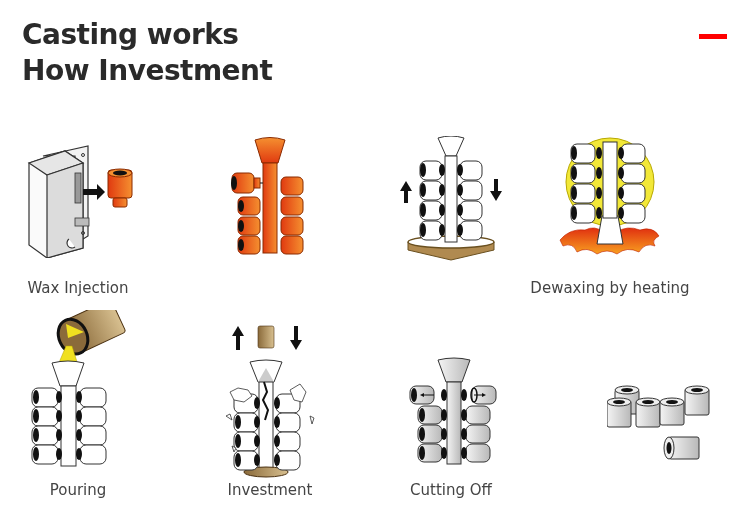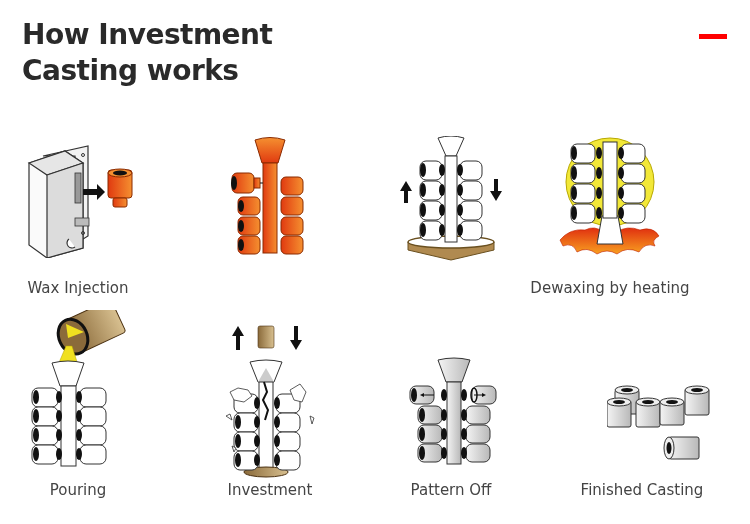--- a/index.html
+++ b/index.html
@@ -8,22 +8,22 @@
   .title div { white-space:nowrap; }
   .red-bar { position:absolute; left:699px; top:34px; width:28px; height:5px; background:#ff0000; }
   .step { position:absolute; width:180px; text-align:center; }
   .step .label { font-family:"DejaVu Sans", sans-serif; font-size:15px; color:#444444; white-space:nowrap; position:absolute; left:0; right:0; }
   .step svg { position:absolute; }
 </style>
 </head>
 <body>
 
 <div class="title">
+  <div>Casting works</div>
   <div>How Investment</div>
-  <div>Casting works</div>
 </div>
 <div class="red-bar"></div>
 
 <svg width="0" height="0" style="position:absolute">
   <defs>
     <linearGradient id="og" x1="0" x2="1">
         <stop offset="0" stop-color="#e03a10"></stop>
         <stop offset="1" stop-color="#f59030"></stop>
       </linearGradient>
     <linearGradient id="og2" x1="0" y1="0" x2="0" y2="1">
@@ -281,21 +281,21 @@
         <ellipse cx="58" cy="65" rx="3" ry="6"></ellipse>
         <ellipse cx="58" cy="84" rx="3" ry="6"></ellipse>
         <ellipse cx="58" cy="103" rx="3" ry="6"></ellipse>
     </g>
     <ellipse cx="68" cy="45" rx="3" ry="7" fill="none" stroke="#111" stroke-width="1.5"></ellipse>
     <line x1="16" y1="45" x2="28" y2="45" stroke="#111"></line>
       <polygon points="14,45 18,43 18,47" fill="#111"></polygon>
     <line x1="68" y1="45" x2="78" y2="45" stroke="#111"></line>
       <polygon points="80,45 76,43 76,47" fill="#111"></polygon>
   </svg>
-  <div class="label" style="top:171px;">Pattern Off</div>
+  <div class="label" style="top:171px;">Cutting Off</div>
 </div>
 
 <div class="step" style="left:552px;top:310px;height:200px;">
   <svg width="110" height="80" style="left:55px;top:75px;" viewBox="0 0 110 80">
     <g fill="url(#gg)" stroke="#333">
       <rect x="8" y="5" width="24" height="24" rx="2"></rect>
         <ellipse cx="20" cy="5" rx="12" ry="4" fill="#eee"></ellipse>
       <rect x="106" y="0" width="0" height="0"></rect>
     </g>
     <ellipse cx="20" cy="5" rx="6" ry="2" fill="#111"></ellipse>
@@ -314,14 +314,13 @@
       <ellipse cx="62" cy="63" rx="5" ry="11"></ellipse>
     </g>
     <g fill="#111">
       <ellipse cx="12" cy="17" rx="6" ry="2"></ellipse>
         <ellipse cx="41" cy="17" rx="6" ry="2"></ellipse>
         <ellipse cx="65" cy="17" rx="6" ry="2"></ellipse>
         <ellipse cx="90" cy="5" rx="6" ry="2"></ellipse>
       <ellipse cx="62" cy="63" rx="2.5" ry="6"></ellipse>
     </g>
   </svg>
-  <div class="label" style="top:171px;">Finished Casting</div>
 </div>
 
 </body></html>

